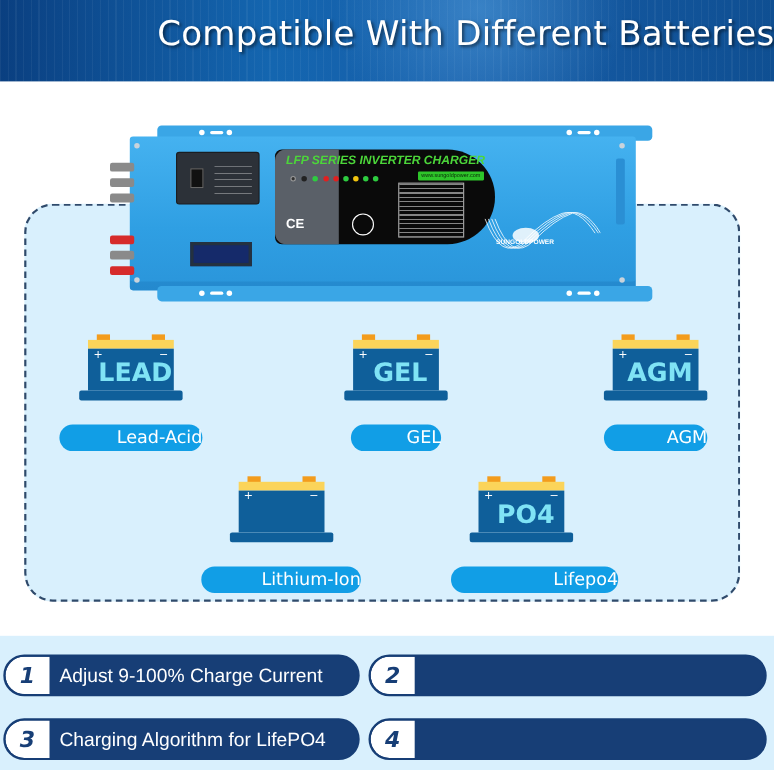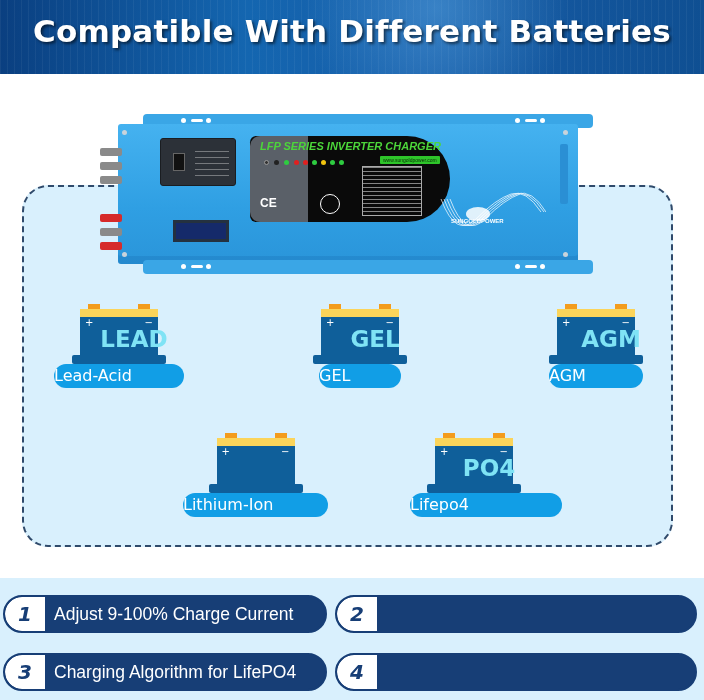--- a/index.html
+++ b/index.html
@@ -12,22 +12,22 @@
     background: linear-gradient(90deg, #0a3f80 0%, #1466b0 35%, #175da8 60%, #0f4f92 100%);
     overflow: hidden;
   }
   .banner::before {
     content: ""; position: absolute; inset: 0;
     background:
       radial-gradient(circle at 62% 10%, rgba(120,200,255,0.35) 0, rgba(120,200,255,0) 30%),
       repeating-linear-gradient(90deg, rgba(255,255,255,0.05) 0 1px, transparent 1px 7px);
   }
   .banner-title {
-    position: absolute; left: 0; right: 0; top: 13px; text-align: center;
-    font-family: "DejaVu Sans", sans-serif; font-weight: bold; font-size: 31px; color: #ffffff;
+    position: absolute; left: 0; right: 0; top: 13px; text-align: right;
+    font-family: "DejaVu Sans", sans-serif; font-weight: normal; font-size: 31px; color: #ffffff;
     letter-spacing: 0.2px; text-shadow: 2px 2px 3px rgba(0,0,0,0.55);
   }
 
   
   .panel {
     position: absolute; left: 22px; top: 185px; width: 651px; height: 362px;
     background: #d9f0fd; border: 2px dashed #2f4a6b; border-radius: 26px;
   }
 
   
@@ -85,26 +85,26 @@
   .battery { position: absolute; width: 110px; }
   .batt-icon { position: relative; width: 94px; height: 60px; margin: 0 auto; }
   .batt-post { position: absolute; top: 0; width: 12px; height: 6px; background: #f39c1d; }
   .batt-top { position: absolute; left: 8px; top: 5px; width: 78px; height: 8px; background: #fbd45a; }
   .batt-body { position: absolute; left: 8px; top: 13px; width: 78px; height: 38px; background: #0f5f9a; }
   .batt-base { position: absolute; left: 0; top: 51px; width: 94px; height: 9px; background: #0f5f9a; border-radius: 2px; }
   .batt-plus, .batt-minus { position: absolute; top: 14px; font-family: "DejaVu Sans", sans-serif; font-size: 10px; color: #ffffff; line-height: 10px; }
   .batt-plus { left: 13px; }
   .batt-minus { right: 13px; }
   .batt-code {
-    position: absolute; left: 23px; top: 21px; width: 78px; text-align: center;
+    position: absolute; left: 12px; top: 21px; width: 78px; text-align: center;
     font-family: "DejaVu Sans", sans-serif; font-weight: bold; font-size: 23px; color: #7fe3f5; line-height: 28px;
   }
   .batt-pill {
-    display: block; margin: 0 auto 0; height: 24px; line-height: 24px; border-radius: 12px;
-    background: #119ee6; color: #ffffff; font-family: "DejaVu Sans", sans-serif; font-size: 16px; text-align: left;
+    display: block; margin: 22px auto 0; height: 24px; line-height: 24px; border-radius: 12px;
+    background: #119ee6; color: #ffffff; font-family: "DejaVu Sans", sans-serif; font-size: 16px; text-align: right;
   }
 
   
   .features { position: absolute; left: 0; top: 578px; width: 704px; height: 122px; background: #d9f0fd; }
   .feature {
     position: absolute; height: 38px; border-radius: 19px; background: #173e76;
     border: 2px solid #173e76; overflow: hidden; display: flex; align-items: center;
   }
   .feature-num {
     width: 40px; height: 100%; background: #ffffff; color: #173e76;

